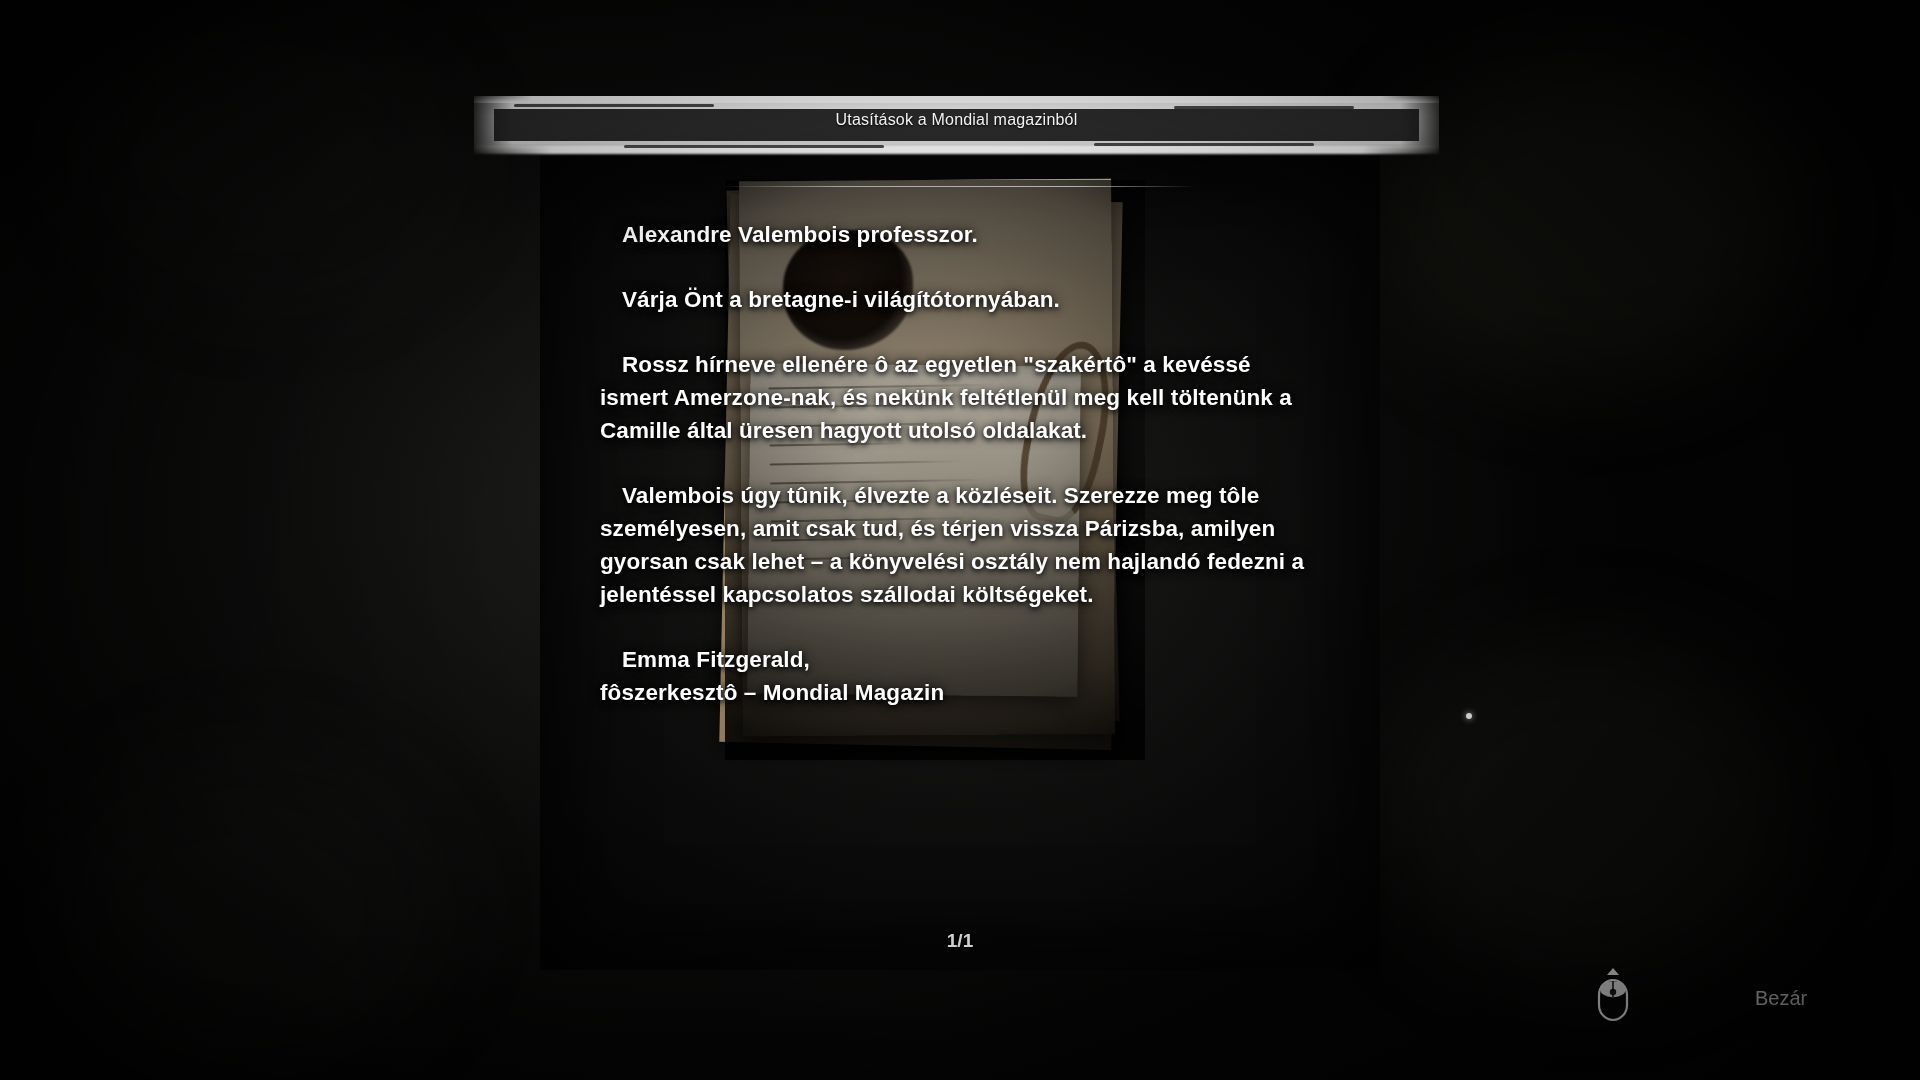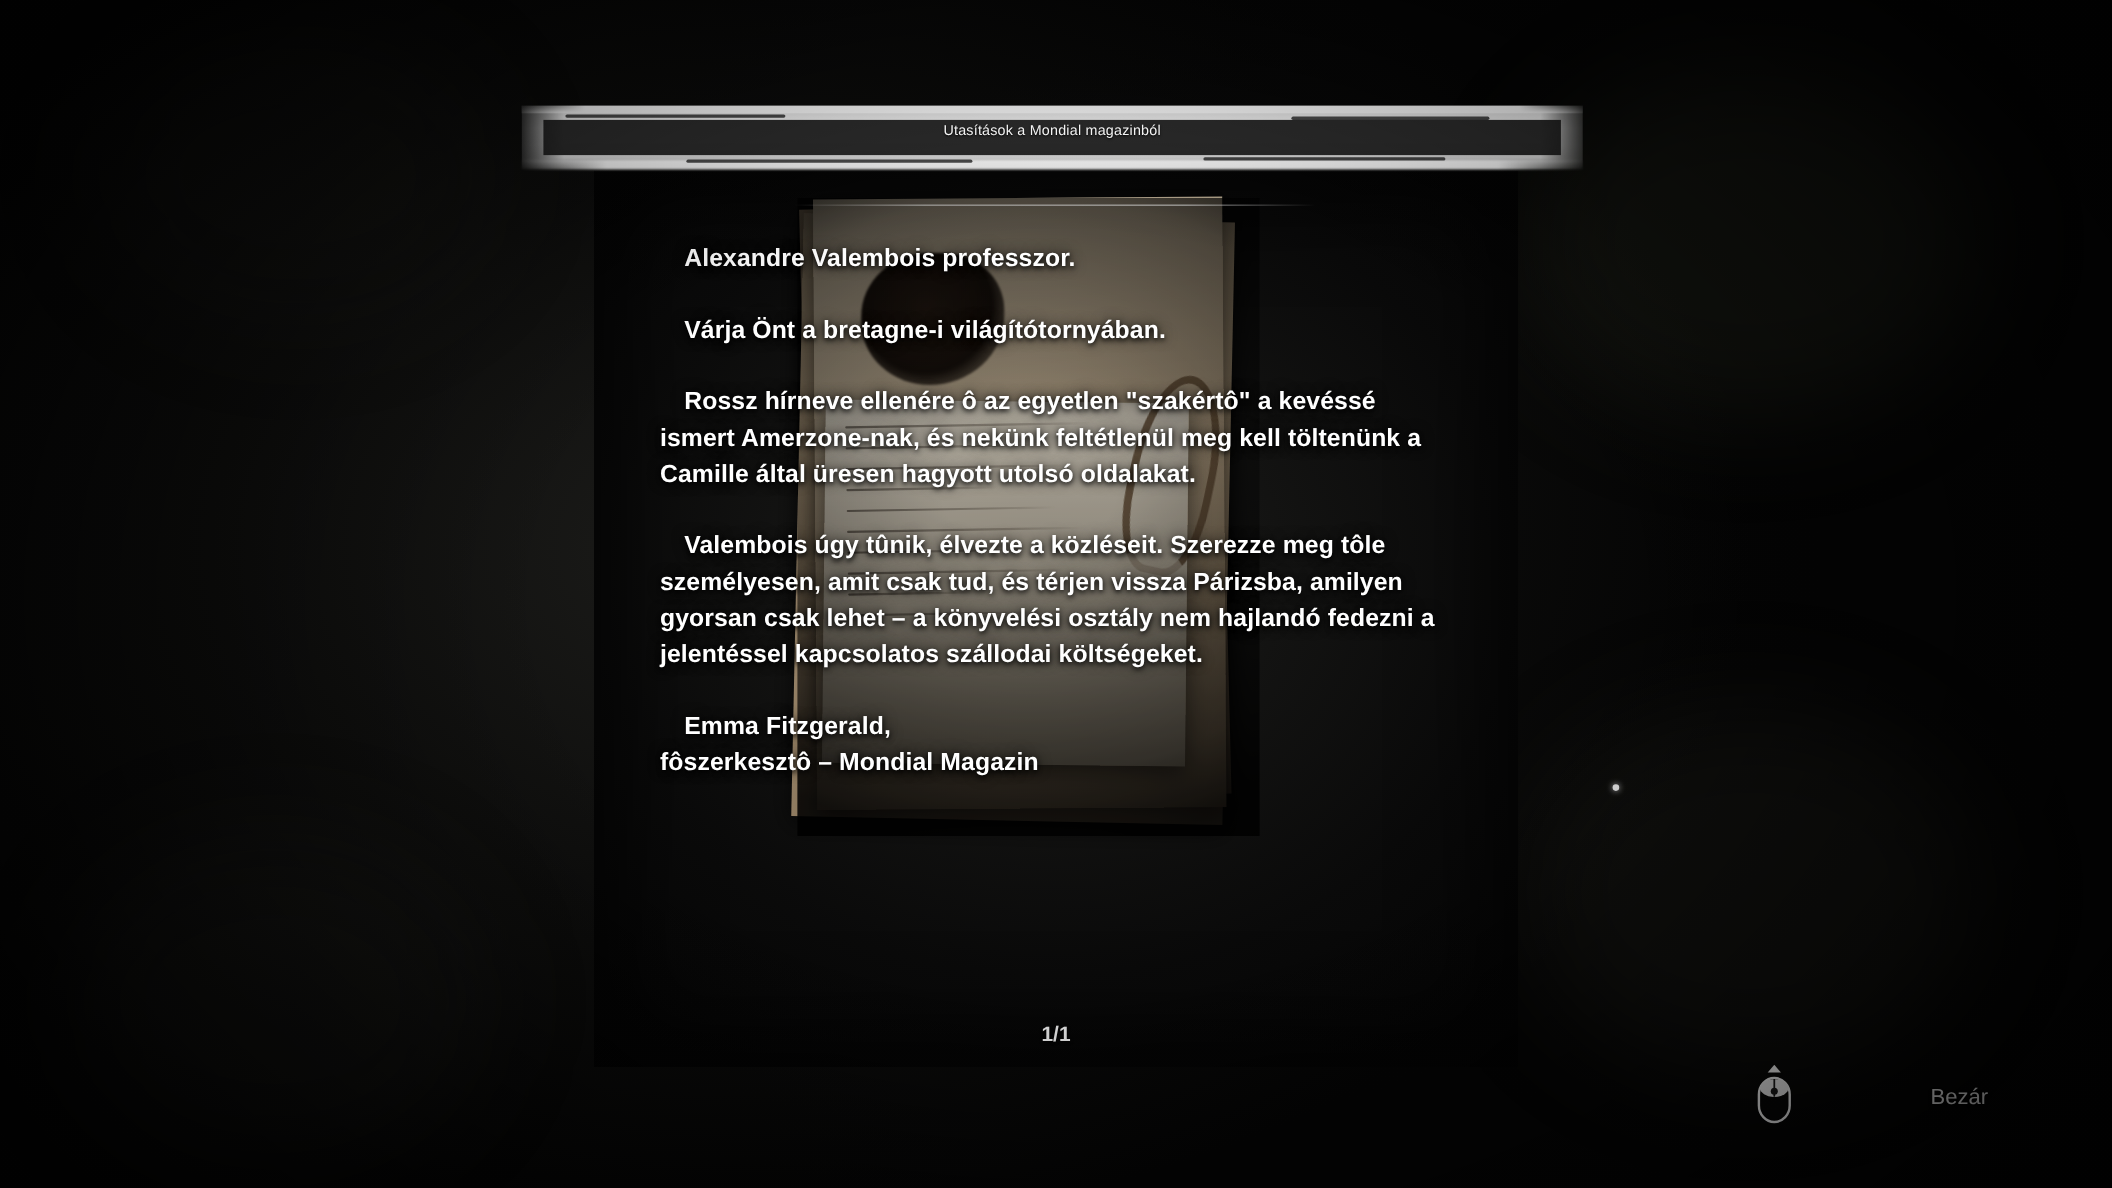--- a/index.html
+++ b/index.html
@@ -147,21 +147,21 @@
     height: 32px;
     background: #1b1b1b;
     opacity: 0.92;
   }
   #title-text {
     position: absolute;
     left: 0; right: 0;
     top: 15px;
     text-align: center;
     color: #f3f3f3;
-    font-size: 13px;
+    font-size: 16px;
     letter-spacing: 0.2px;
     z-index: 4;
     text-shadow: 0 1px 2px #000;
   }
   .banner-edge-top {
     position: absolute;
     left: 0; top: 0;
     width: 100%;
     height: 7px;
     background: linear-gradient(90deg, rgba(255,255,255,0.1), #ffffff 6%, #ffffff 94%, rgba(255,255,255,0.1));

